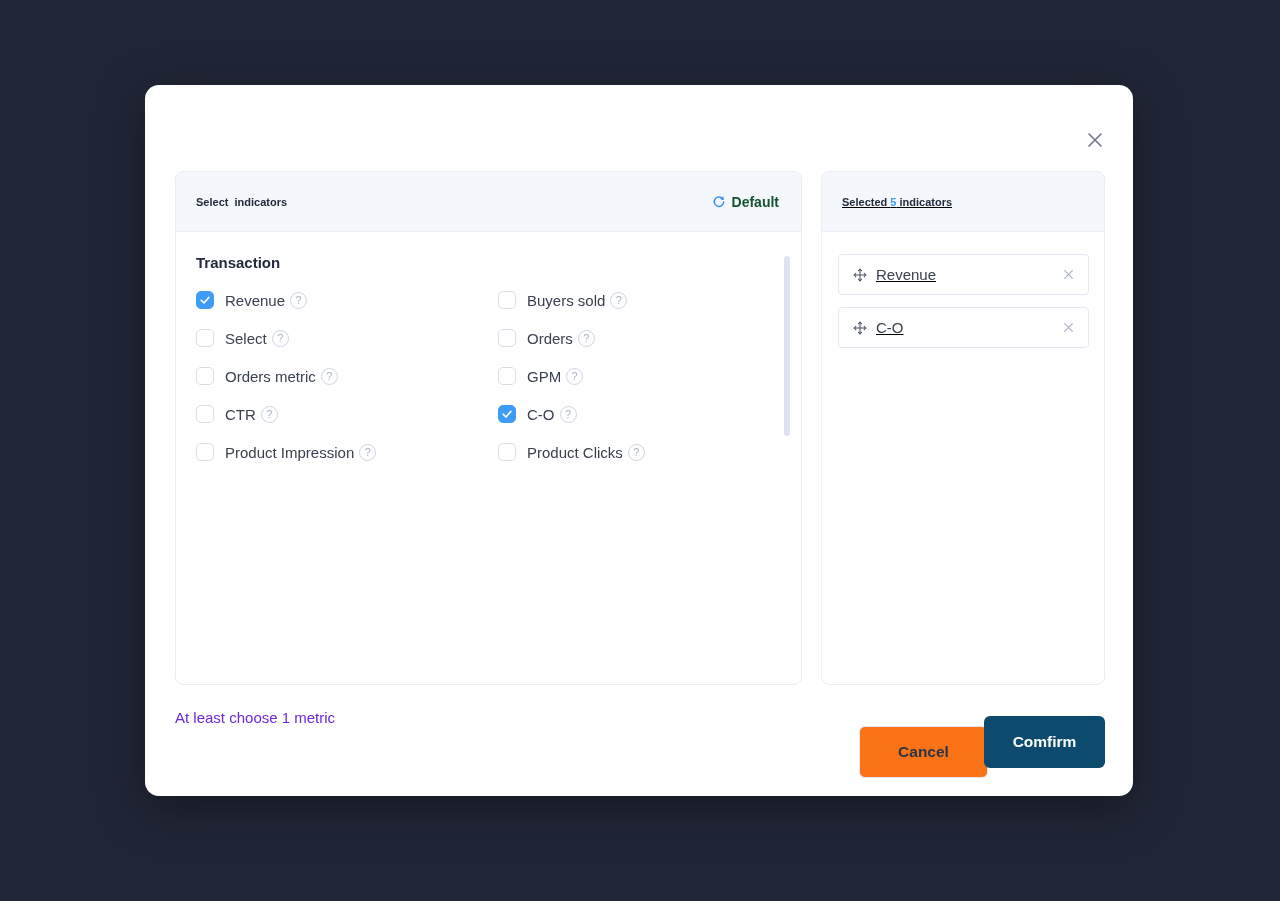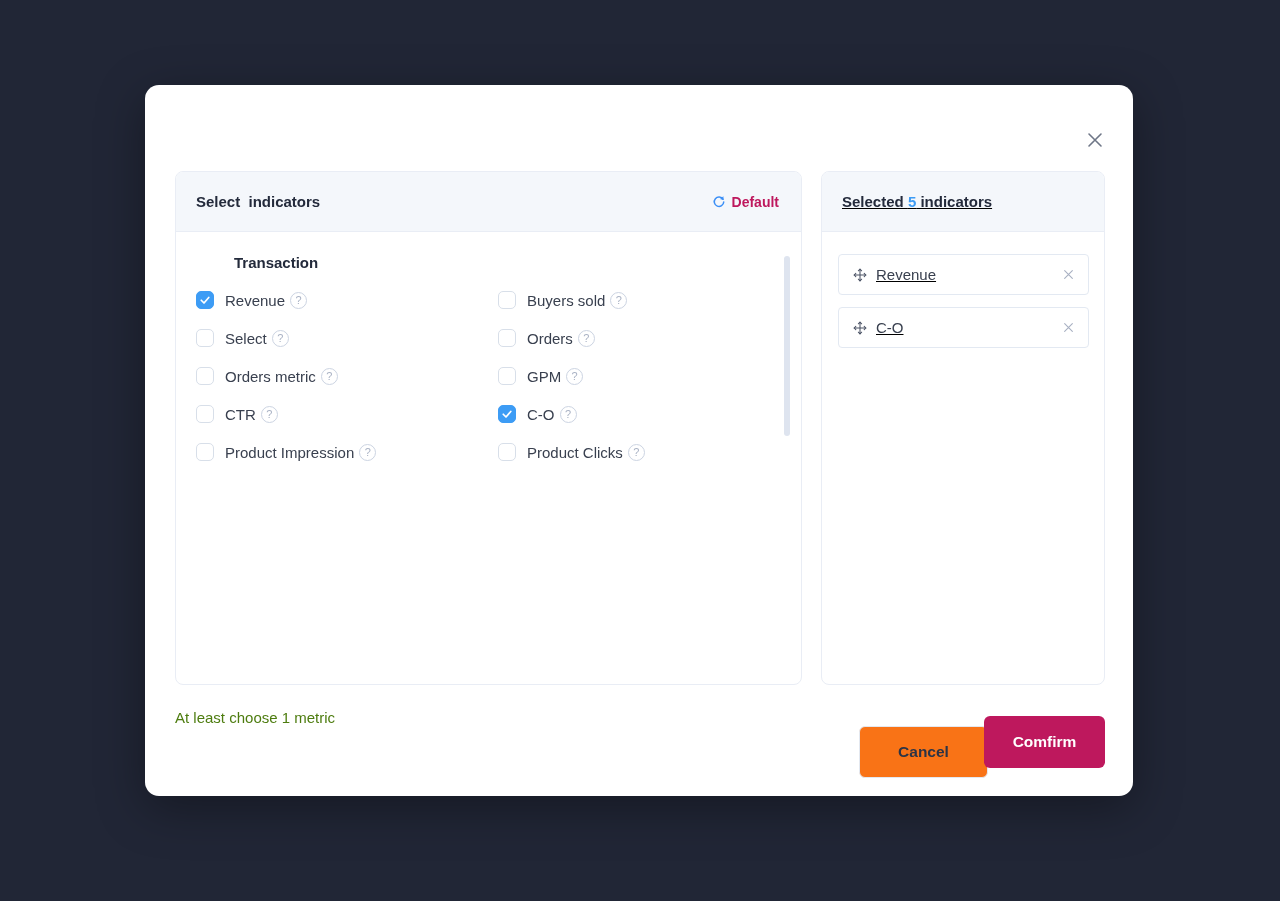--- a/index.html
+++ b/index.html
@@ -52,44 +52,44 @@
   .panel-header {
     height: 60px;
     background: #f4f7fb;
     border-bottom: 1px solid #e9edf5;
     display: flex;
     align-items: center;
     justify-content: space-between;
     padding: 0 22px 0 20px;
   }
   .panel-title {
-    font-size: 15px;
+    font-size: 11px;
     font-weight: 700;
     color: #232a3b;
     white-space: pre-wrap;
   }
   .default-btn {
     display: flex;
     align-items: center;
     gap: 6px;
-    color: #be185d;
+    color: #14532d;
     font-size: 14px;
     font-weight: 700;
     cursor: pointer;
   }
 
   
   .left-body { padding: 16px 20px 0 20px; position: relative; }
   .section-title {
     font-size: 15px;
     font-weight: 700;
     color: #232a3b;
     margin: 14px 0 10px 0;
   }
-  .section-title.first { margin-top: 6px; margin-left: 38px; }
+  .section-title.first { margin-top: 6px; }
   .cb-grid {
     display: grid;
     grid-template-columns: 302px 302px;
   }
   .cb-item {
     height: 38px;
     display: flex;
     align-items: center;
     cursor: pointer;
   }
@@ -156,21 +156,21 @@
     cursor: pointer;
     display: flex; align-items: center;
   }
   .count-blue { color: #3d9cf5; }
 
   
   .footer-hint {
     position: absolute;
     left: 30px; top: 624px;
     font-size: 15px;
-    color: #4d7c0f;
+    color: #6d28d9;
     text-align: center;
   }
   .btn {
     position: absolute;
     top: 631px;
     height: 52px;
     border-radius: 6px;
     font-size: 15.5px;
     font-weight: 700;
     display: flex; align-items: center; justify-content: center;
@@ -180,21 +180,21 @@
   }
   .btn-cancel {
     left: 714px; width: 129px;
     background: #f97316;
     border: 1px solid #e3e8f0;
     color: #2c3446;
     margin-top: 10px;
   }
   .btn-confirm {
     left: 839px; width: 121px;
-    background: #be185d;
+    background: #0c4a6e;
     color: #ffffff;
   }
 </style>
 </head>
 <body>
 
 <div class="modal">
 
   <div class="modal-title">Custom Metrics</div>
 

